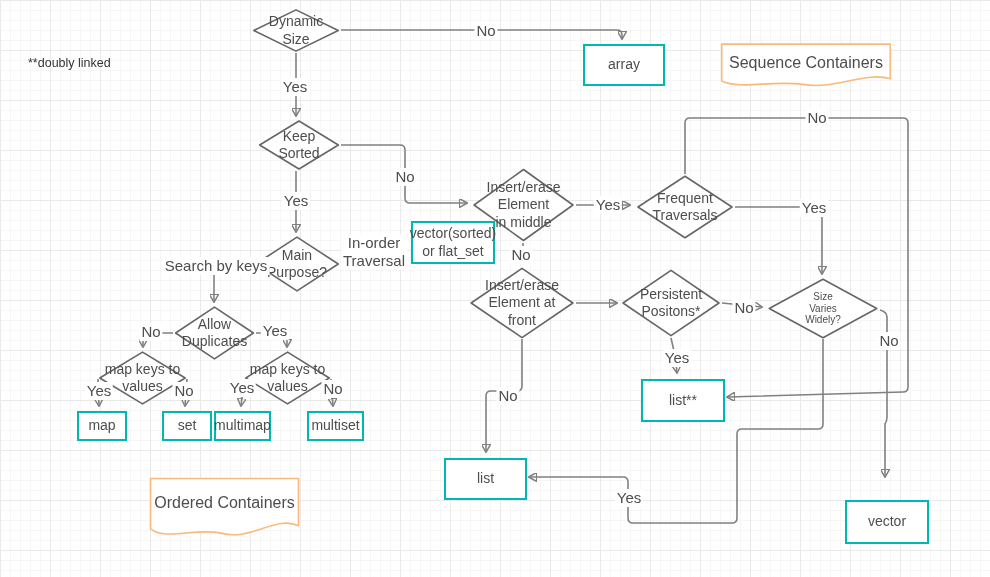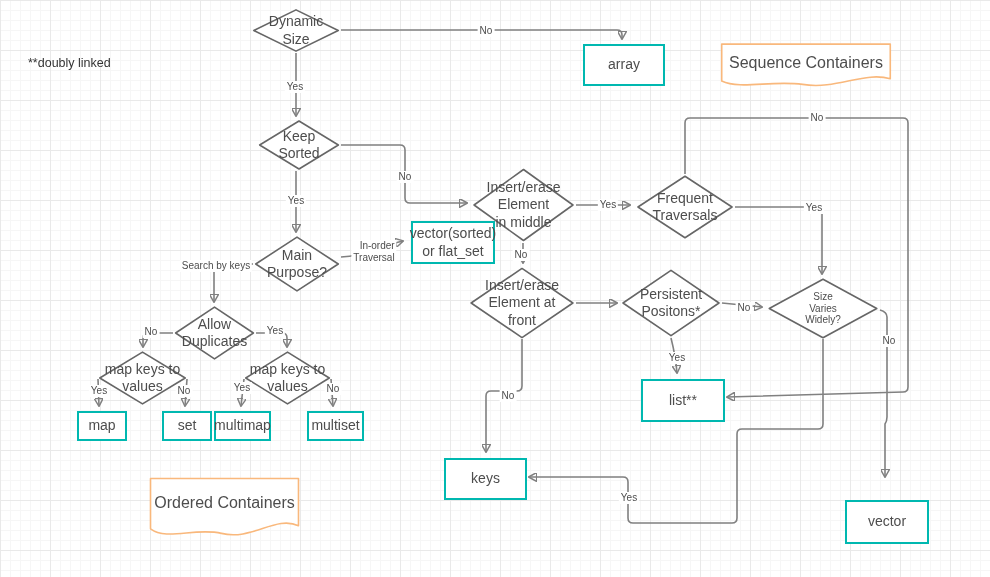--- a/index.html
+++ b/index.html
@@ -18,21 +18,21 @@
   .wires path{fill:none;stroke:var(--line,#808080);stroke-width:1.6;stroke-linejoin:round;}
   .node{position:absolute;display:flex;align-items:center;justify-content:center;
         text-align:center;color:#4d4d4d;}
   .node .shape{position:absolute;left:0;top:0;width:100%;height:100%;overflow:visible;}
   .diamond polygon{fill:#ffffff;stroke:#666666;stroke-width:1.6;vector-effect:non-scaling-stroke;stroke-linejoin:round;}
   .flag path{fill:#ffffff;stroke:var(--orange,#f9b87c);stroke-width:1.6;vector-effect:non-scaling-stroke;stroke-linejoin:round;}
   .term{border:2px solid var(--teal,#00b8b0);background:#fff;font-size:11px;}
   .nlabel{position:relative;z-index:1;font-size:14px;line-height:1.25;white-space:pre-line;}
   .flag .nlabel{font-size:16px;}
   .elabel{position:absolute;transform:translate(-50%,-50%);background:#fff;padding:0 2px;
-          font-size:10px;color:#4d4d4d;white-space:pre-line;text-align:right;line-height:1.2;z-index:2;}
+          font-size:15px;color:#4d4d4d;white-space:pre-line;text-align:center;line-height:1.2;z-index:2;}
   .note{position:absolute;left:28px;top:14px;width:155px;font-size:12.5px;color:#333;
         line-height:1.35;white-space:pre-line;}
   .note .gap{margin-top:24px;}
 </style>
 </head>
 <body>
 
 <div class="canvas">
 
   <svg class="wires" width="990" height="577">
@@ -175,21 +175,21 @@
   <div class="node term" style="left:162px;top:411px;width:46px;height:26px">
     <span class="nlabel">set</span>
   </div>
   <div class="node term" style="left:214px;top:411px;width:53px;height:26px">
     <span class="nlabel">multimap</span>
   </div>
   <div class="node term" style="left:307px;top:411px;width:53px;height:26px">
     <span class="nlabel">multiset</span>
   </div>
   <div class="node term" style="left:444px;top:458px;width:79px;height:38px">
-    <span class="nlabel">keys</span>
+    <span class="nlabel">list</span>
   </div>
   <div class="node term" style="left:845px;top:500px;width:80px;height:40px">
     <span class="nlabel">vector</span>
   </div>
 
   <div class="node flag" style="left:720px;top:43px;width:172px;height:47px">
     <svg class="shape" viewBox="0 0 100 42" preserveAspectRatio="none">
       <path d="M1,1 L99,1 L99,32 C84,25 68,42 48,37 C30,33 12,42 1,34 Z"></path>
     </svg>
     <span class="nlabel" style="margin-bottom:8px">Sequence Containers</span>

